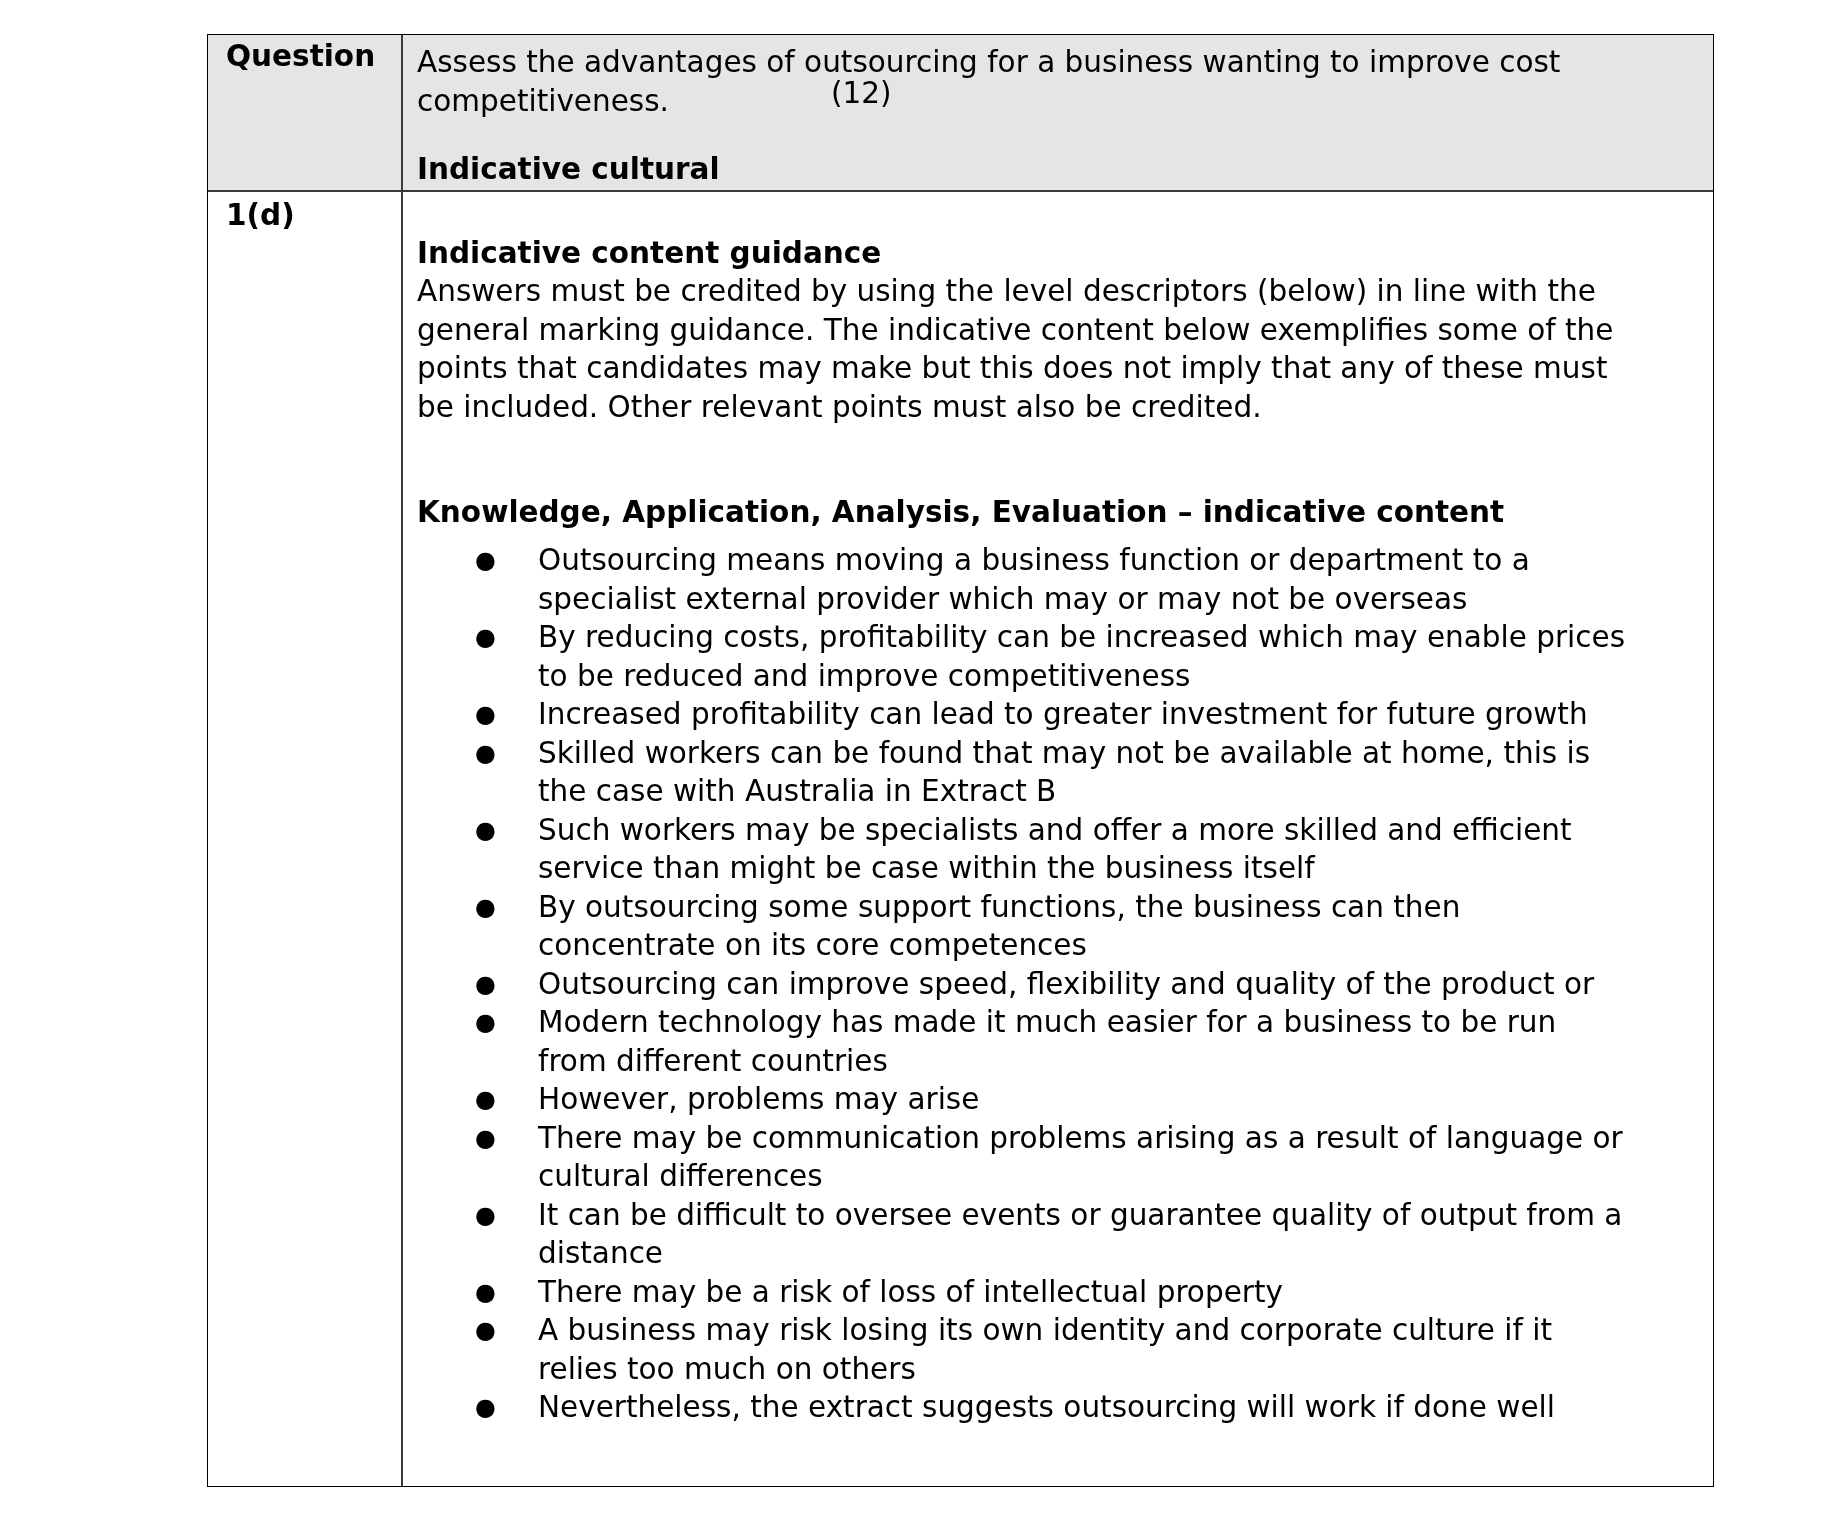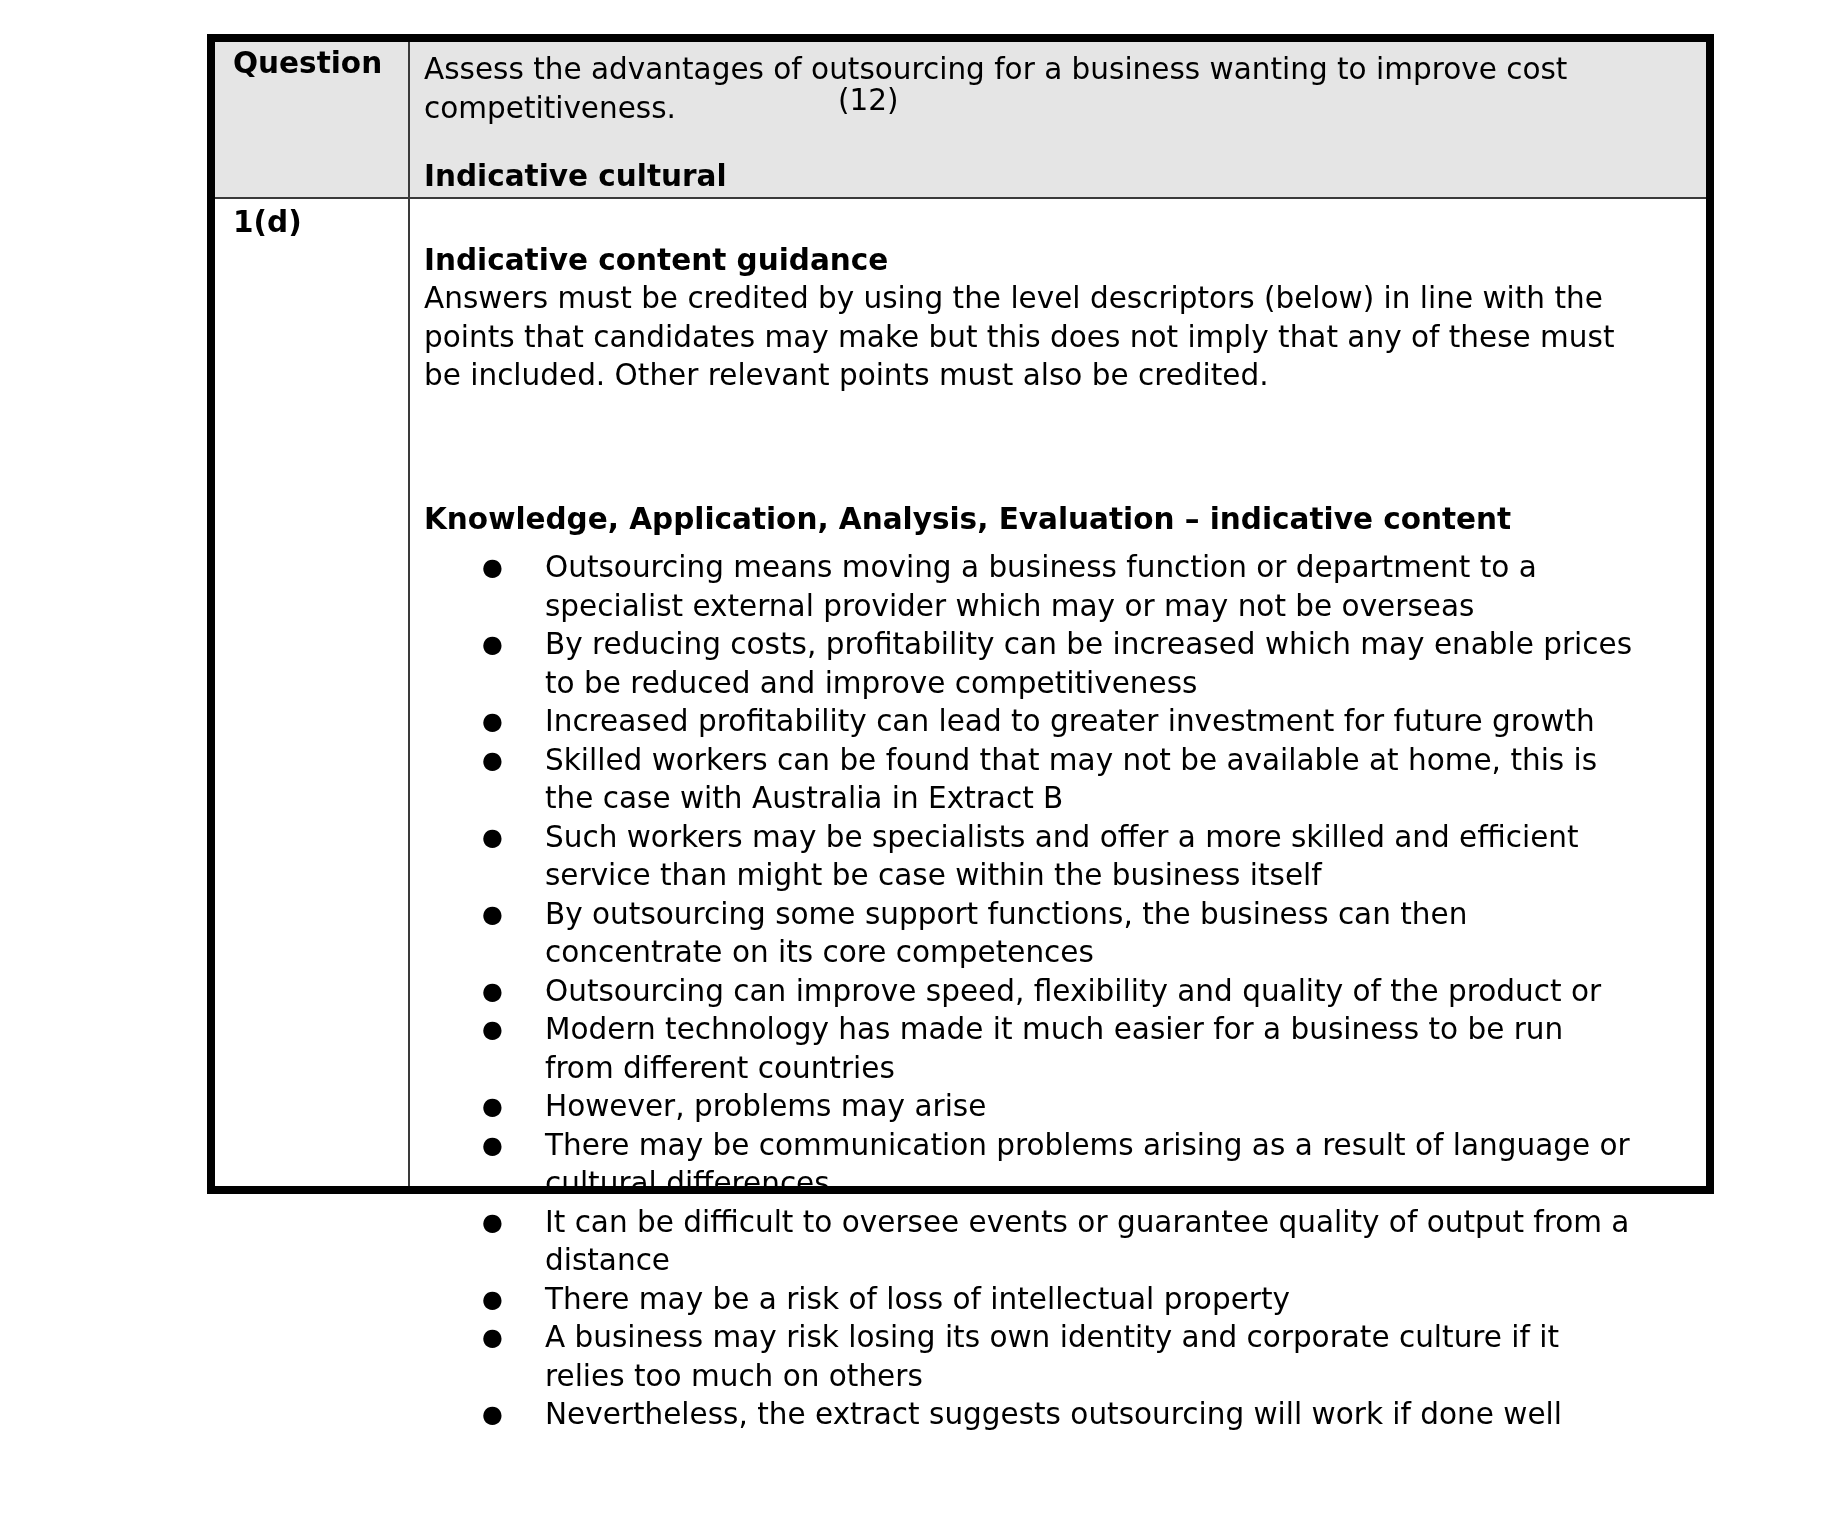--- a/index.html
+++ b/index.html
@@ -13,22 +13,22 @@
     position: relative;
     overflow: hidden;
     font-family: "DejaVu Sans", sans-serif;
     color: #000;
   }
   .table {
     position: absolute;
     left: 207px;
     top: 34px;
     width: 1507px;
-    height: 1160px;
-    border: 8px solid #000000;
+    height: 1453px;
+    border: 1px solid #000000;
     box-sizing: border-box;
   }
   .header-row {
     position: absolute;
     left: 0; top: 0;
     width: 100%;
     height: 157px;
     background: #e5e5e5;
     border-bottom: 2px solid #3a3a3a;
     box-sizing: border-box;
@@ -96,20 +96,21 @@
     <span style="display:block">competitiveness.</span>
   </div>
   <div class="txt q-marks">(12)</div>
   <div class="txt bold q-ic">Indicative cultural</div>
 
   <div class="txt bold q-num">1(d)</div>
 
   <div class="txt bold guidance-title">Indicative content guidance</div>
   <div class="txt guidance-body">
     <span style="display:block">Answers must be credited by using the level descriptors (below) in line with the</span>
+    <span style="display:block">general marking guidance. The indicative content below exemplifies some of the</span>
     <span style="display:block">points that candidates may make but this does not imply that any of these must</span>
     <span style="display:block">be included. Other relevant points must also be credited.</span>
   </div>
 
   <div class="txt bold kaae-title">Knowledge, Application, Analysis, Evaluation – indicative content</div>
 
   <ul class="bullet-list" id="bullet-list">
       <li class="bullet-item">
         <span class="bullet-dot">●</span>
         <span class="bullet-line">Outsourcing means moving a business function or department to a</span>

